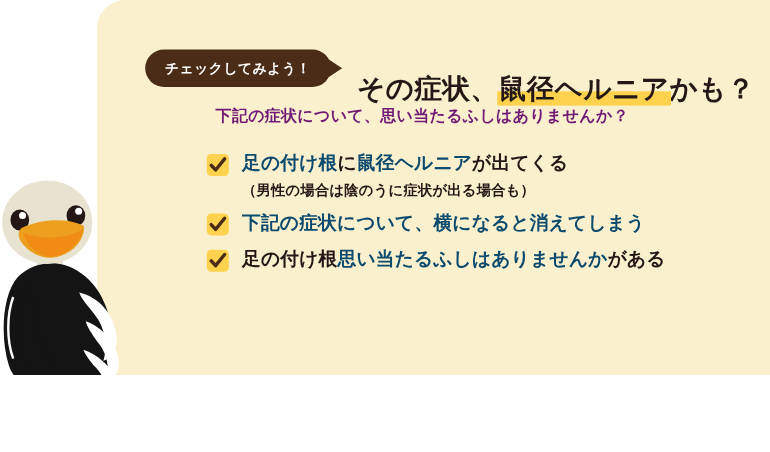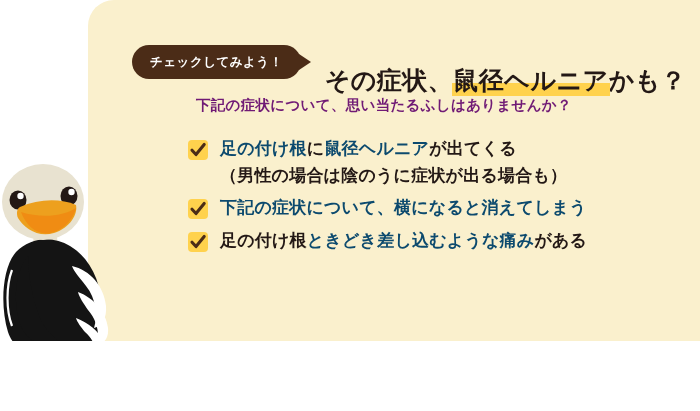--- a/index.html
+++ b/index.html
@@ -150,21 +150,21 @@
     color: #231815;
     line-height: 1.35;
     letter-spacing: 0.2px;
     white-space: nowrap;
   }
   .or { color: #0c4a6e; }
   .dk { color: #231815; }
   .sub-note {
     margin-left: 32px;
     margin-top: 3px;
-    font-size: 17px;
+    font-size: 13px;
     font-weight: bold;
     color: #231815;
     letter-spacing: 0.2px;
     white-space: nowrap;
   }
 </style>
 </head>
 <body>
 
 <div id="stage">
@@ -242,18 +242,18 @@
           <div class="item-text"><span class="or">下記の症状について、横になると消えてしまう</span></div>
         </div>
       </div>
       <div class="check-item">
         <div class="check-line">
           <div class="checkbox">
             <svg width="20" height="20" viewBox="0 0 20 20">
               <path d="M4 10.2 L8 14.5 L16.2 4.4" fill="none" stroke="#4b2c17" stroke-width="3.1" stroke-linecap="round" stroke-linejoin="round"></path>
             </svg>
           </div>
-          <div class="item-text"><span class="dk">足の付け根</span><span class="or">ときどき差し込むような痛み</span><span class="dk">がある</span></div>
+          <div class="item-text"><span class="dk">足の付け根</span><span class="or">思い当たるふしはありませんか</span><span class="dk">がある</span></div>
         </div>
       </div>
     </div>
 
 </div>
 
 </body></html>

